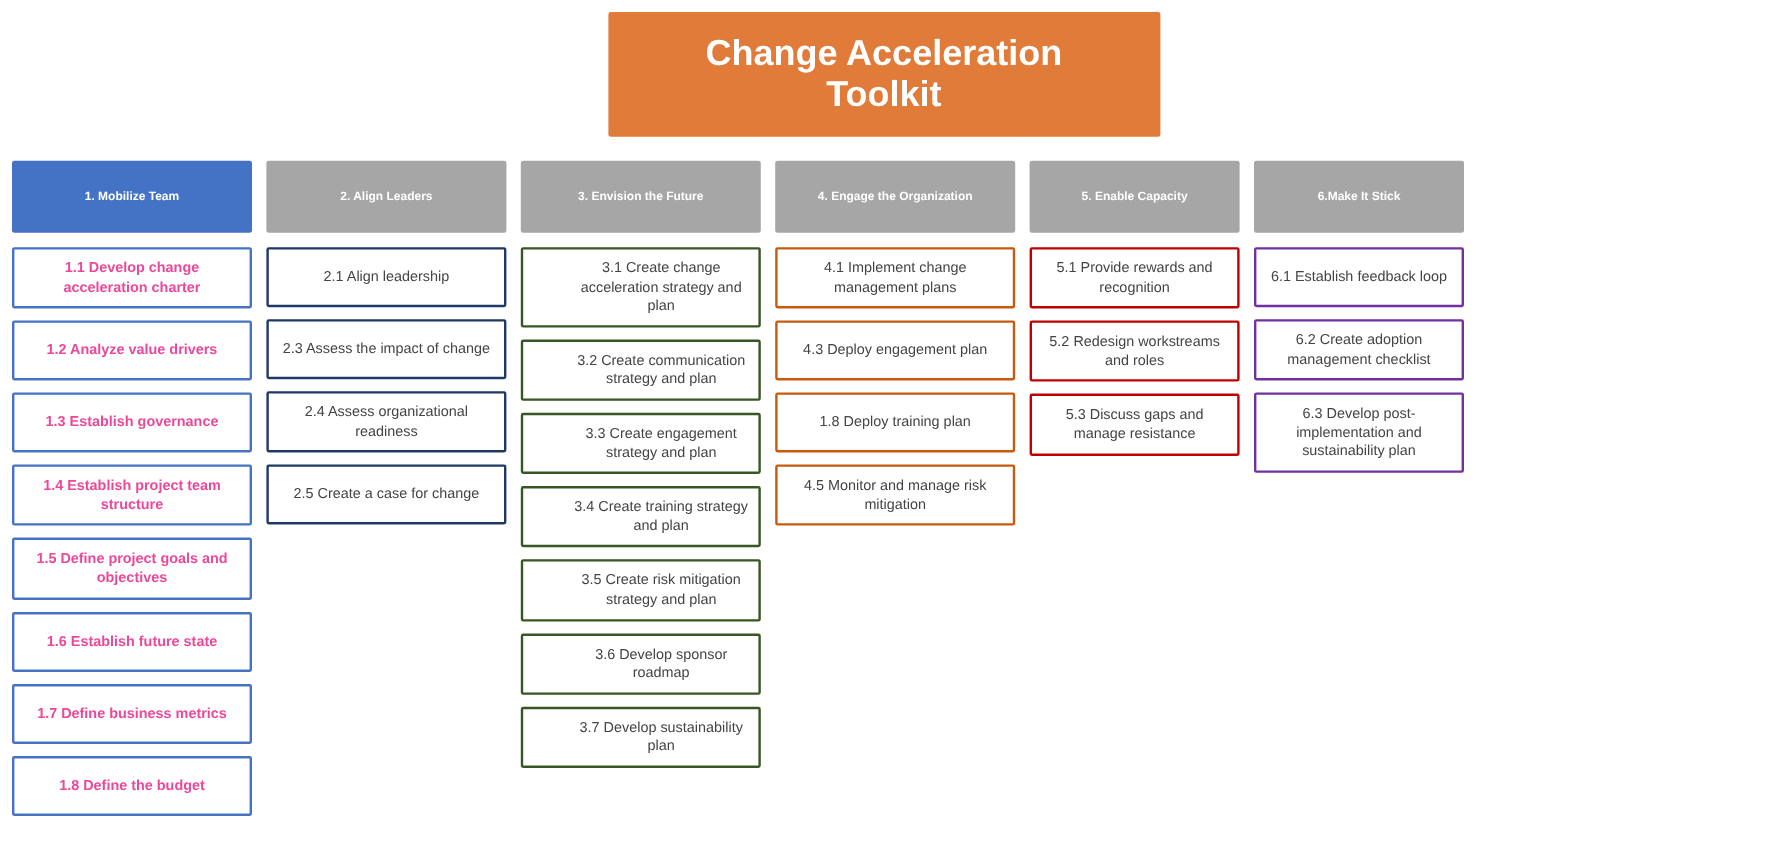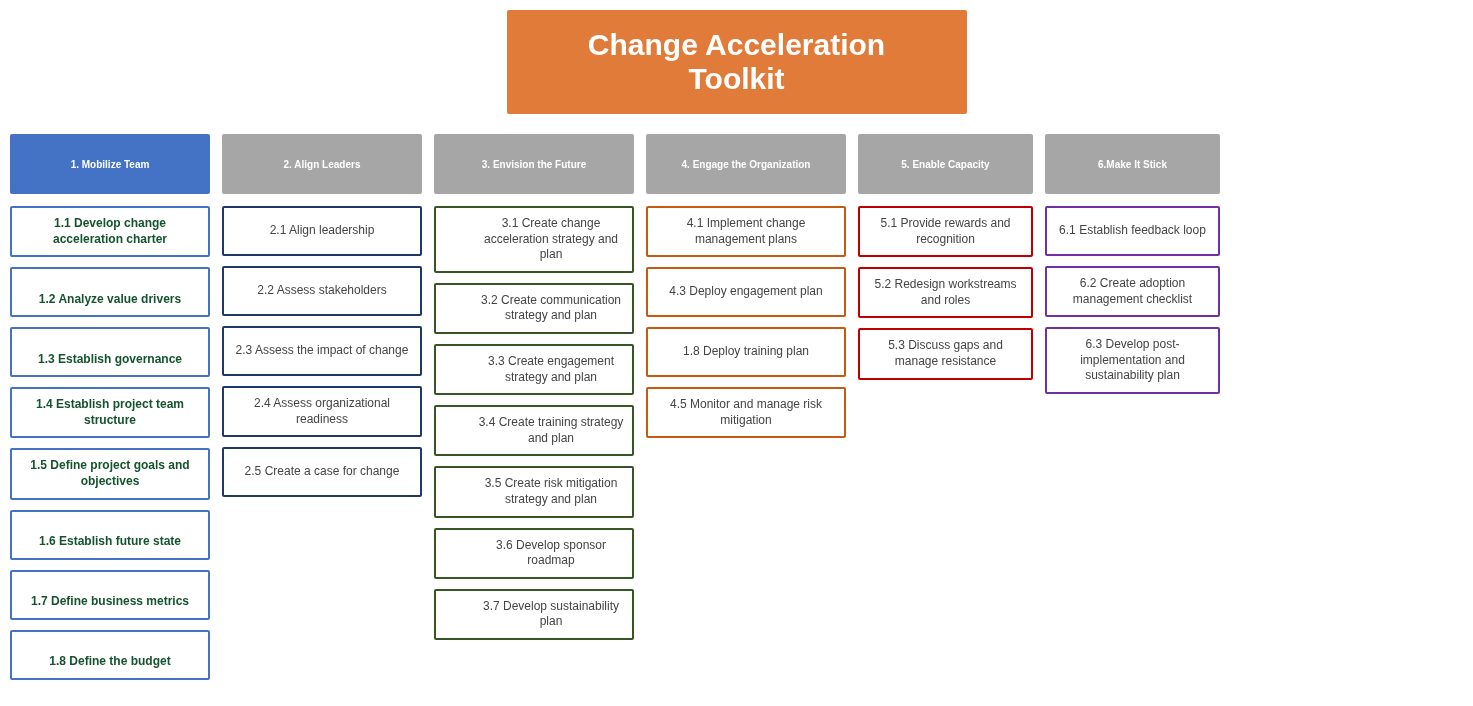--- a/index.html
+++ b/index.html
@@ -68,21 +68,21 @@
       margin-bottom: 10px;
       border-radius: 2px;
       min-height: 50px;
       display: flex;
       align-items: center;
       justify-content: center;
       line-height: 1.3;
     }
 
     
-    .card.blue-border { border-color: #4472C4; color: #14532d; font-weight: bold; background: #fff; align-items: flex-end; }
+    .card.blue-border { border-color: #4472C4; color: #ec4899; font-weight: bold; background: #fff; }
     .card.dark-blue-border { border-color: #1F3864; color: #444; background: #fff; }
     .card.green-border { border-color: #375623; color: #444; background: #fff; padding-left: 40px; }
     .card.orange-border { border-color: #C55A11; color: #444; background: #fff; }
     .card.red-border { border-color: #C00000; color: #444; background: #fff; }
     .card.purple-border { border-color: #7030A0; color: #444; background: #fff; }
 
     
     .col-1 { width: 200px; }
     
     .col-2 { width: 200px; }
@@ -129,23 +129,20 @@
         <div class="card blue-border">
           <span class="card-text">1.8 Define the budget</span>
         </div>
       </div>
       <div class="column col-2">
         <div class="col-header gray">2. Align Leaders</div>
         <div class="card dark-blue-border">
           <span class="card-text">2.1 Align leadership</span>
         </div>
         <div class="card dark-blue-border">
-          <span class="card-text">2.2 Assess stakeholders</span>
-        </div>
-        <div class="card dark-blue-border">
           <span class="card-text">2.3 Assess the impact of change</span>
         </div>
         <div class="card dark-blue-border">
           <span class="card-text">2.4 Assess organizational readiness</span>
         </div>
         <div class="card dark-blue-border">
           <span class="card-text">2.5 Create a case for change</span>
         </div>
       </div>
       <div class="column col-3">

